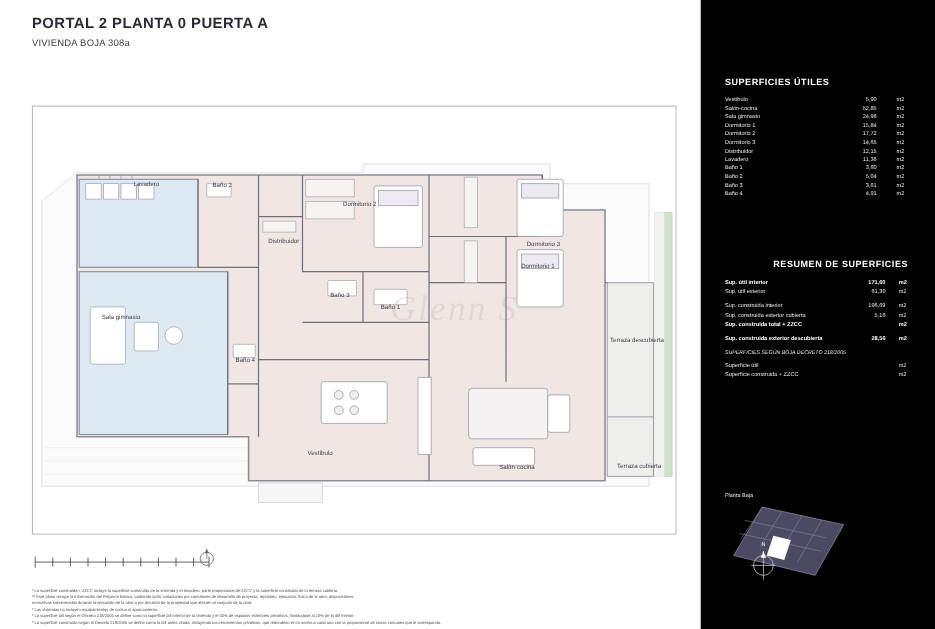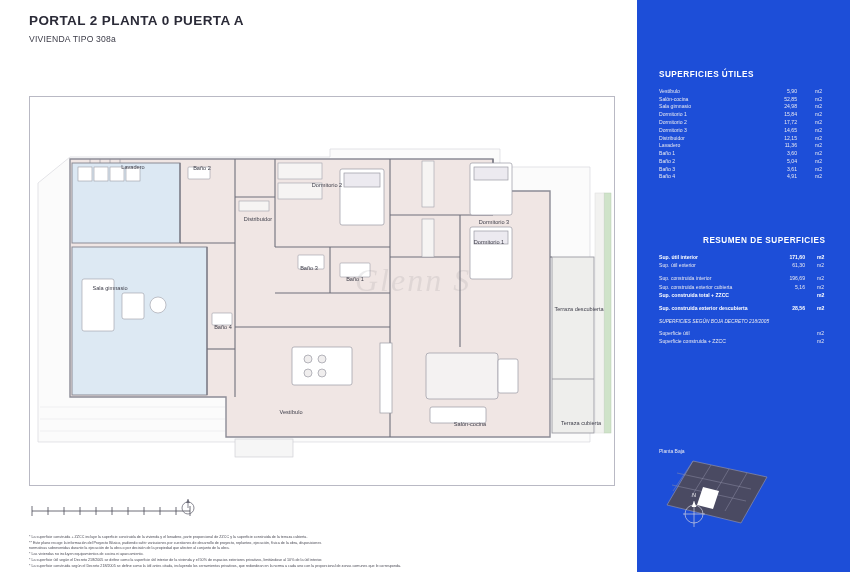--- a/index.html
+++ b/index.html
@@ -16,21 +16,21 @@
     overflow: hidden;
   }
 
   
   #right-panel {
     position: absolute;
     left: 637px;
     top: 0;
     width: 213px;
     height: 572px;
-    background: #1d4ed8;
+    background: #000000;
     color: #ffffff;
     box-sizing: border-box;
     padding: 0;
   }
   .panel-title {
     font-size: 8.2px;
     font-weight: bold;
     letter-spacing: .5px;
     color: #ffffff;
   }
@@ -202,21 +202,21 @@
     pointer-events: none;
   }
 </style>
 </head>
 <body>
 
 <div id="left-area">
 
   <div id="title-block">
     <div id="doc-title">PORTAL 2  PLANTA 0 PUERTA A</div>
-    <div id="doc-subtitle">VIVIENDA TIPO 308a</div>
+    <div id="doc-subtitle">VIVIENDA BOJA 308a</div>
   </div>
 
   <div id="plan-frame">
     <svg class="plan-svg" width="584" height="388" viewBox="0 0 584 388">
 
       <rect x="0" y="0" width="584" height="388" fill="#ffffff"></rect>
 
       <path d="M8 330 L8 86 L40 60 L300 60 L300 52 L470 52 L470 70 L560 70 L560 345 L8 345 Z" fill="#fbfbfb" stroke="#d8d8de" stroke-width="0.7"></path>
 
       <rect x="574" y="96" width="7" height="240" fill="#cfe3c9" stroke="#b9cfb2" stroke-width="0.5"></rect>

